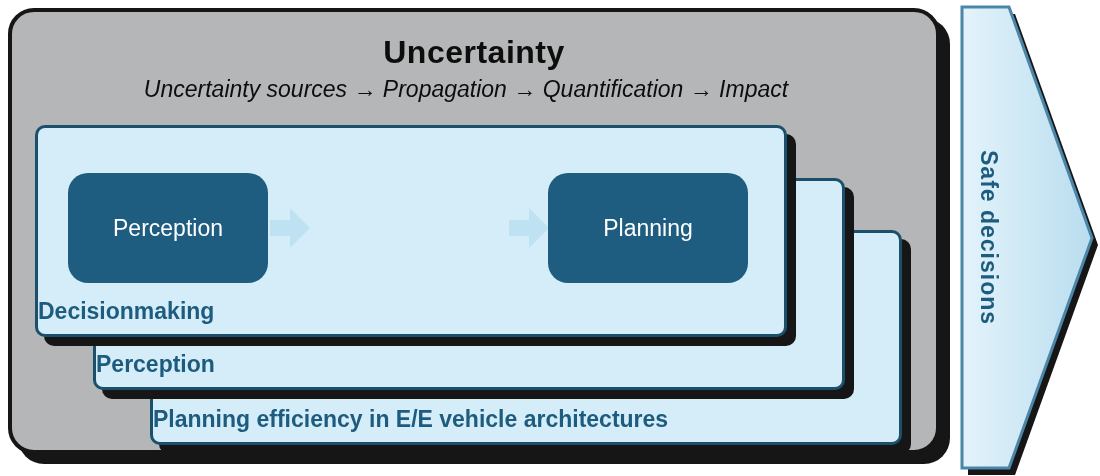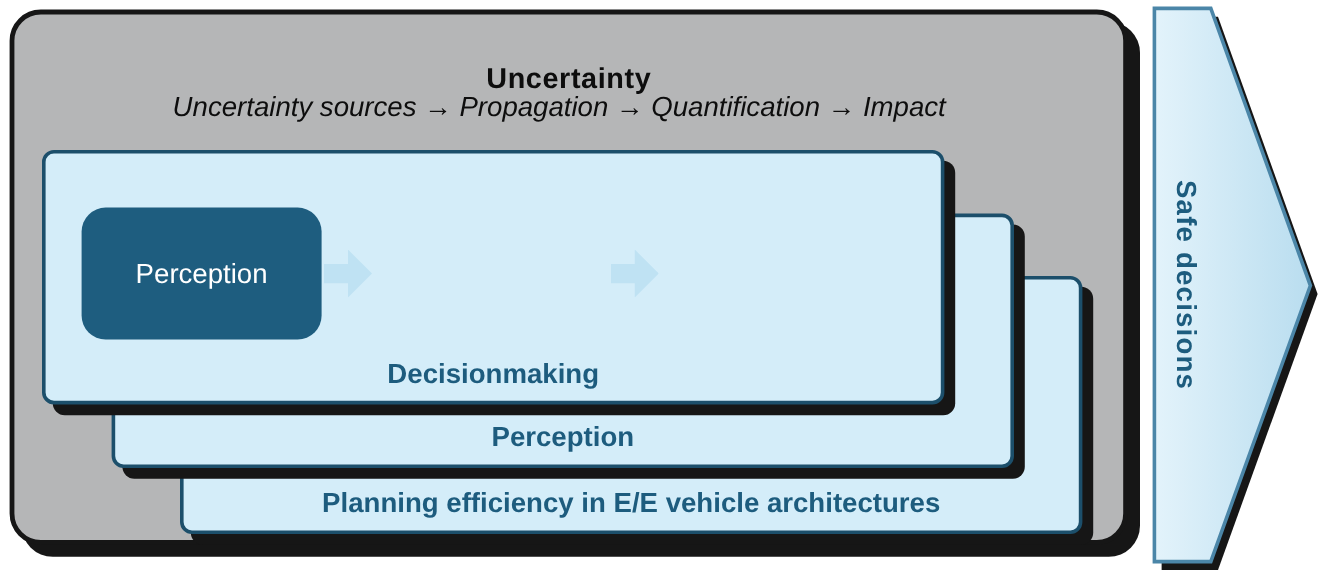--- a/index.html
+++ b/index.html
@@ -17,23 +17,23 @@
     position: absolute;
     left: 8px; top: 8px;
     width: 932px; height: 446px;
     background: #b5b6b7;
     border: 4px solid #161616;
     border-radius: 26px;
     box-shadow: 10px 10px 0 #161616;
   }
   .panel-title {
     position: absolute;
-    left: 0; right: 0; top: 40px;
+    left: 0; right: 0; top: 22px;
     text-align: center;
-    font-size: 24px;
+    font-size: 32px;
     font-weight: bold;
     color: #0d0d0d;
     letter-spacing: 0.5px;
   }
   .panel-subtitle {
     position: absolute;
     left: 0; right: 16px; top: 64px;
     text-align: center;
     font-size: 23px;
     font-style: italic;
@@ -49,21 +49,20 @@
     border-radius: 10px;
     box-shadow: 9px 9px 0 #161616;
   }
   .card-back   { left: 150px; top: 230px; height: 215px; z-index: 10; }
   .card-middle { left: 93px;  top: 178px; z-index: 20; }
   .card-front  { left: 35px;  top: 125px; z-index: 30; }
 
   .card-label {
     position: absolute;
     left: 0; right: 0; bottom: 9px;
-    text-align: center;
     font-size: 23px;
     font-weight: bold;
     color: #1d5c7e;
   }
 
   
   .step-box {
     position: absolute;
     top: 45px;
     width: 200px; height: 110px;
@@ -131,20 +130,23 @@
   <div class="layer-card card-middle">
     <div class="card-label">Perception</div>
   </div>
 
   <div class="layer-card card-front">
     <div class="step-box step-0">
       <span>Perception</span>
     </div>
     <div class="flow-arrow fa-0"></div>
     <div class="flow-arrow fa-1"></div>
+    <div class="step-box step-2">
+      <span>Planning</span>
+    </div>
     <div class="card-label">Decisionmaking</div>
   </div>
 
   <svg class="side-arrow-svg" viewBox="0 0 145 476" xmlns="http://www.w3.org/2000/svg" aria-hidden="true">
     <defs>
       <linearGradient id="arrowGrad" x1="0" y1="0" x2="1" y2="0">
         <stop offset="0" stop-color="#e3f3fb"></stop>
         <stop offset="1" stop-color="#b9ddef"></stop>
       </linearGradient>
     </defs>

